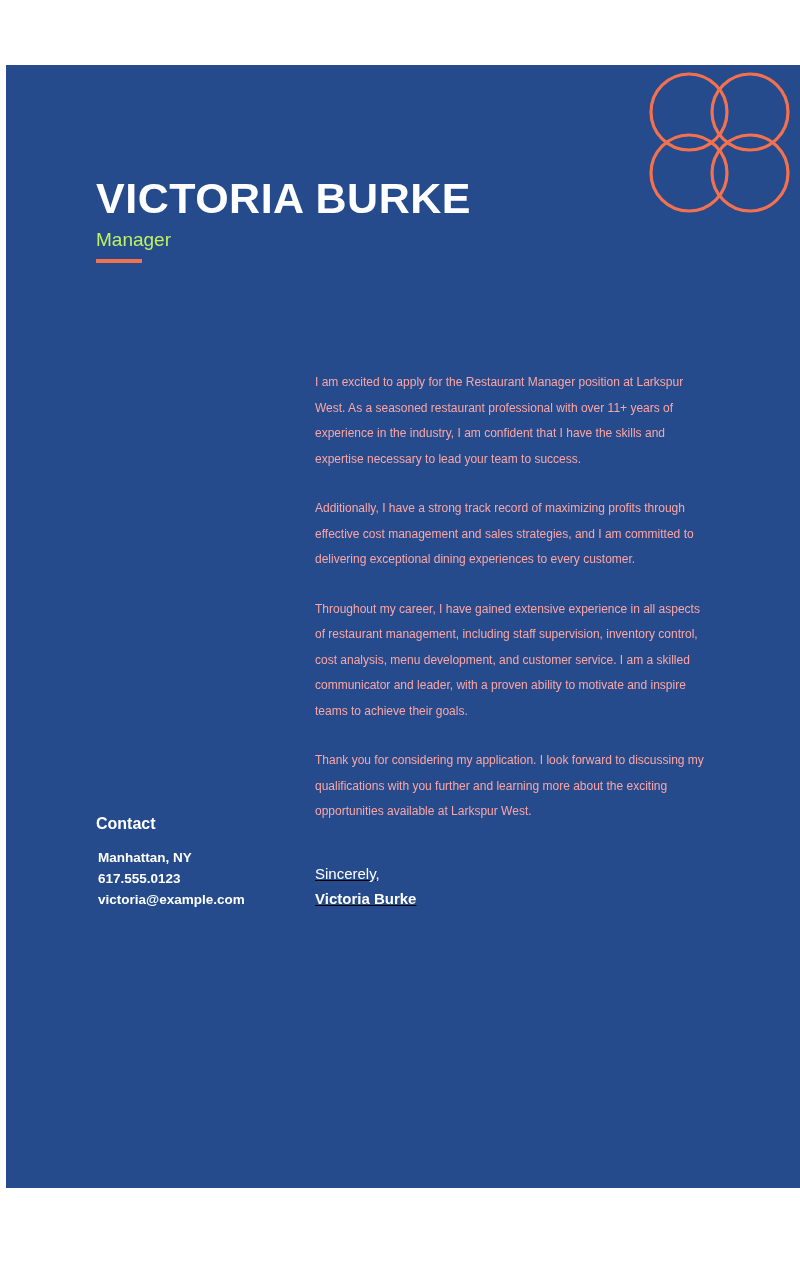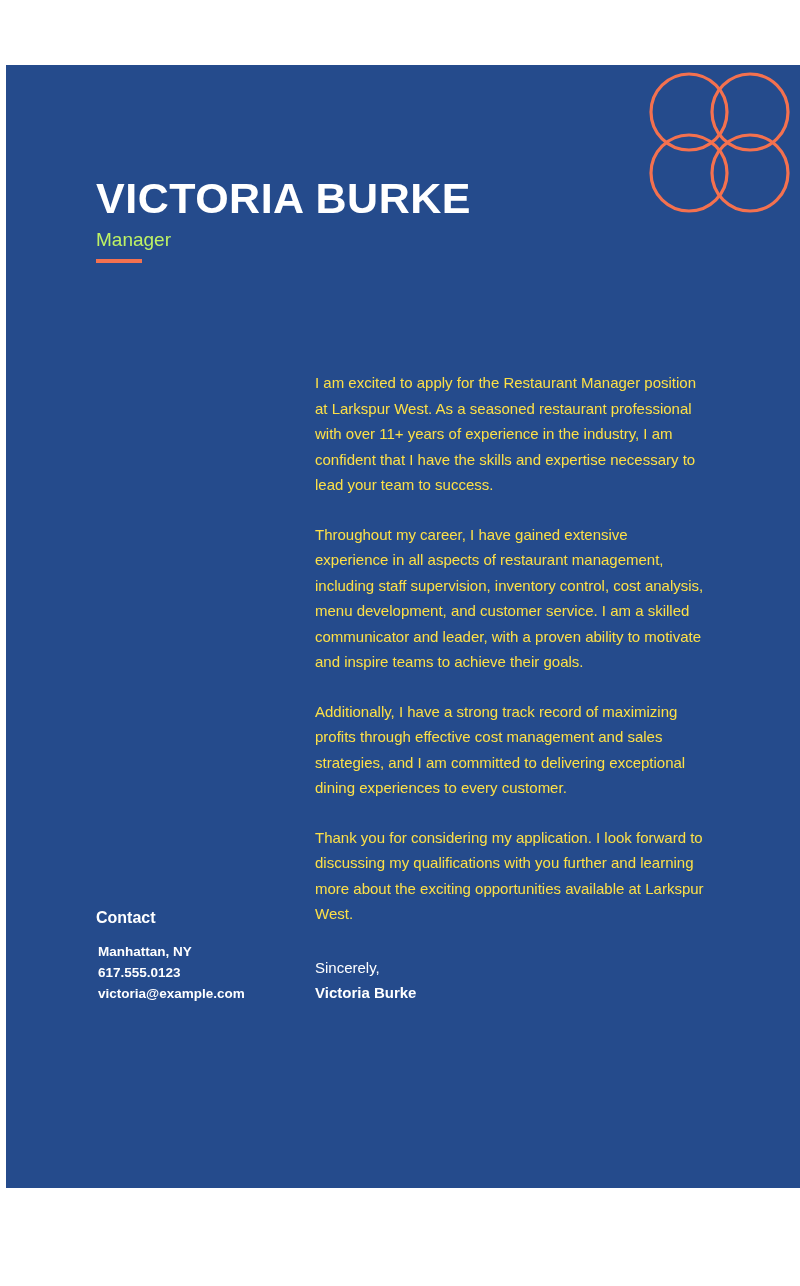--- a/index.html
+++ b/index.html
@@ -116,26 +116,27 @@
     max-width: 390px;
   }
   .salutation {
     margin: 0 0 26px 0;
     font-size: 15px;
     line-height: 25.5px;
     color: #ffffff;
   }
   .letter-paragraph {
     margin: 0 0 24px 0;
-    font-size: 15px;
+    font-size: 12px;
     line-height: 25.5px;
-    color: #fde047;
+    color: #fca5a5;
   }
   .closing-block {
-    margin-top: 28px;
+    margin-top: 36px;
+    text-decoration: underline;
   }
   .closing-phrase {
     margin: 0;
     font-size: 15px;
     line-height: 25.5px;
     color: #ffffff;
   }
   .closing-signature {
     margin: 0;
     font-size: 15px;
@@ -172,22 +173,22 @@
         <div class="contact-heading">Contact</div>
         <ul class="contact-list">
           <li>Manhattan, NY</li>
           <li>617.555.0123</li>
           <li>victoria@example.com</li>
         </ul>
       </div>
 
       <div class="letter-column">
         <p class="letter-paragraph">I am excited to apply for the Restaurant Manager position at Larkspur West. As a seasoned restaurant professional with over 11+ years of experience in the industry, I am confident that I have the skills and expertise necessary to lead your team to success.</p>
+        <p class="letter-paragraph">Additionally, I have a strong track record of maximizing profits through effective cost management and sales strategies, and I am committed to delivering exceptional dining experiences to every customer.</p>
         <p class="letter-paragraph">Throughout my career, I have gained extensive experience in all aspects of restaurant management, including staff supervision, inventory control, cost analysis, menu development, and customer service. I am a skilled communicator and leader, with a proven ability to motivate and inspire teams to achieve their goals.</p>
-        <p class="letter-paragraph">Additionally, I have a strong track record of maximizing profits through effective cost management and sales strategies, and I am committed to delivering exceptional dining experiences to every customer.</p>
         <p class="letter-paragraph">Thank you for considering my application. I look forward to discussing my qualifications with you further and learning more about the exciting opportunities available at Larkspur West.</p>
         <div class="closing-block">
           <p class="closing-phrase">Sincerely,</p>
           <p class="closing-signature">Victoria Burke</p>
         </div>
       </div>
 
     </div>
 
   </div>

